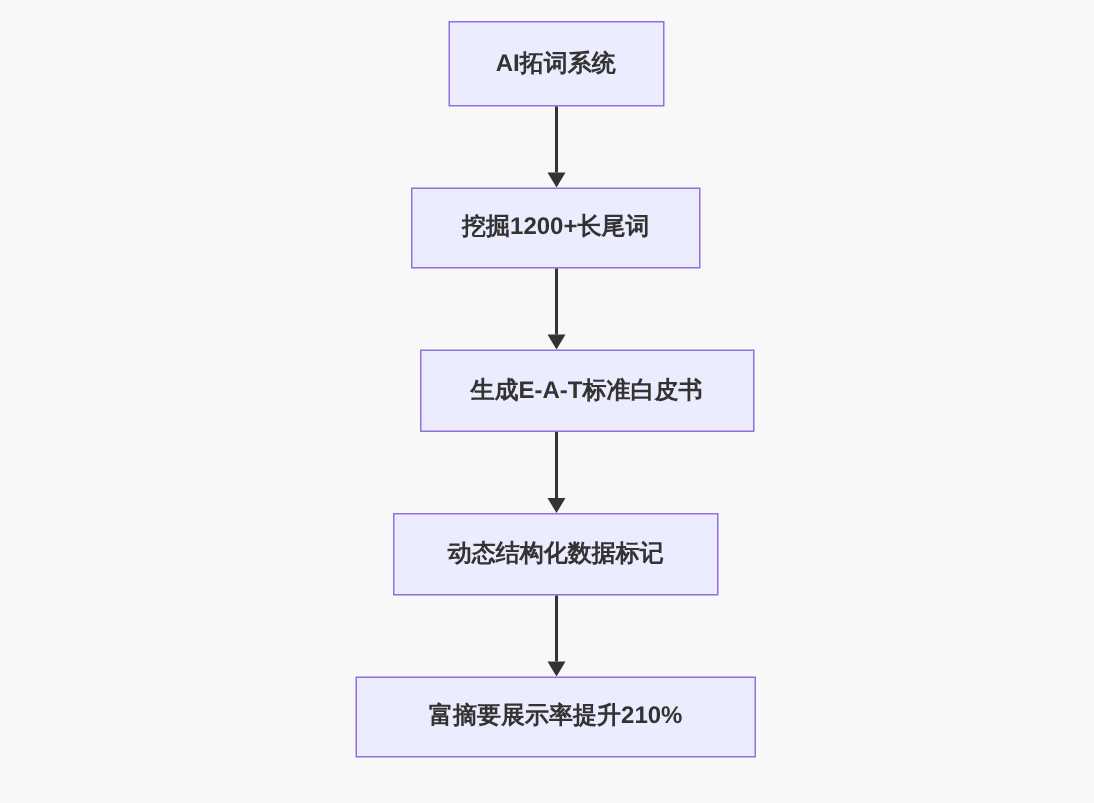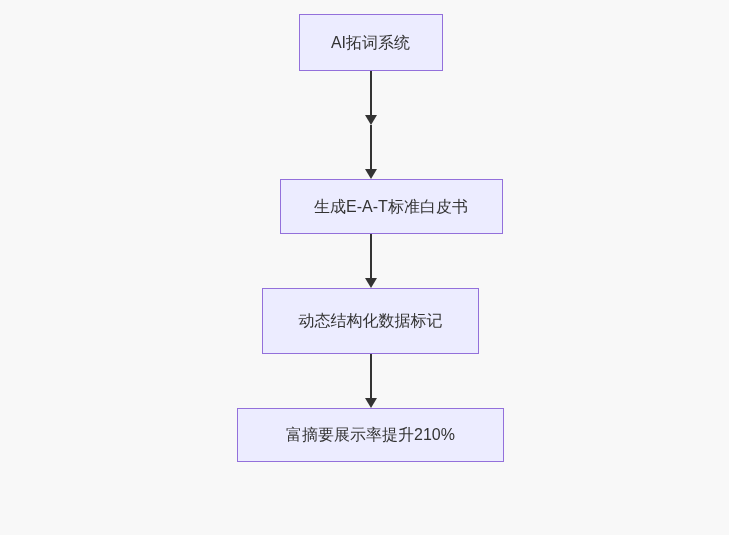--- a/index.html
+++ b/index.html
@@ -34,26 +34,27 @@
     border: 1px solid #9370DB;
     color: #333333;
     font-size: 16px;
     line-height: 1;
     display: flex;
     align-items: center;
     justify-content: center;
     text-align: center;
     white-space: nowrap;
     padding: 12px 10px;
+    font-weight: bold;
   }
   
   .node-1 { width: 144px; height: 57px; }
   .node-2 { width: 193px; height: 54px; }
   .node-3 { width: 223px; height: 55px; margin-left: 41px; }
-  .node-4 { width: 217px; height: 66px; }
+  .node-4 { width: 217px; height: 55px; }
   .node-5 { width: 267px; height: 54px; }
 
   .edge {
     display: flex;
     flex-direction: column;
     align-items: center;
     height: 54px;
   }
   .edge .shaft {
     width: 2px;
@@ -76,20 +77,23 @@
 
     <div class="node node-1">
       <span>AI拓词系统</span>
     </div>
 
     <div class="edge">
       <div class="shaft"></div>
       <div class="head"></div>
     </div>
 
+    <div class="node node-2">
+      <span>挖掘1200+长尾词</span>
+    </div>
 
     <div class="edge">
       <div class="shaft"></div>
       <div class="head"></div>
     </div>
 
     <div class="node node-3">
       <span>生成E-A-T标准白皮书</span>
     </div>
 

